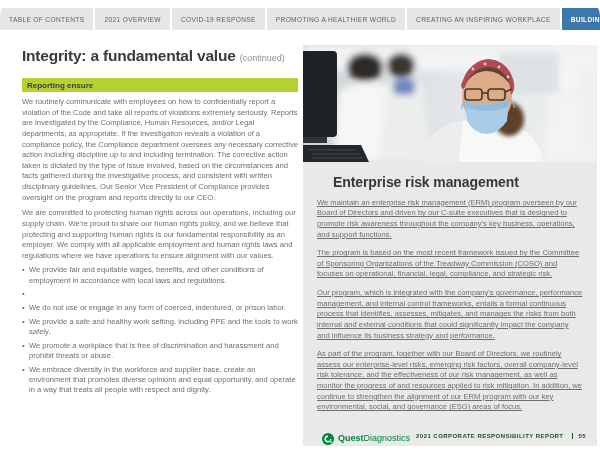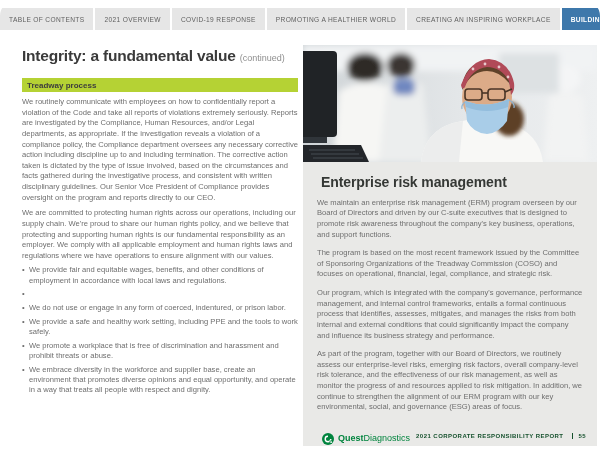--- a/index.html
+++ b/index.html
@@ -32,23 +32,23 @@
   .bullets{margin-top:4px;}
   .bullet-row{display:flex;font-size:7.6px;line-height:1.35;color:#6e6e6e;margin-bottom:3.5px;}
   .bullet-row .dot{width:7px;flex:0 0 7px;color:#6e6e6e;}
   
   .photo{position:absolute;left:303px;top:45px;width:294px;height:117px;overflow:hidden;background:#dfe2e4;}
   .photo svg{display:block;}
   .right-panel{
     position:absolute;left:303px;top:162px;width:294px;box-sizing:border-box;
     background:#e9e9e7;padding:13px 14px 15px 14px;
   }
-  .right-heading{font-size:14px;font-weight:bold;color:#353835;line-height:1.12;margin:0 0 7px 4px;letter-spacing:-.1px;}
+  .right-heading{font-size:14px;font-weight:bold;color:#353835;line-height:1.12;margin:0 0 7px 16px;letter-spacing:-.1px;}
   .right-heading span{display:block;}
-  .right-panel p{font-size:7.6px;line-height:1.4;color:#6e6e6e;margin:0 0 8px 0;}
+  .right-panel p{font-size:7.6px;line-height:1.4;color:#6e6e6e;margin:0 0 8px 0;text-decoration:underline;}
   .right-panel p:last-child{margin-bottom:18px;}
   
   .footer{
     position:absolute;right:14px;bottom:18px;display:flex;align-items:flex-start;gap:4px;
   }
   .logo-icon{width:12px;height:12px;flex:0 0 12px;}
   .brand{font-size:9px;color:#00843e;}
   .brand b{font-weight:bold;}
   .report-label{
     font-size:6px;font-weight:bold;color:#14502c;letter-spacing:.45px;margin-left:2px;
@@ -72,21 +72,21 @@
     <div class="tab active">BUILDING VALUE</div>
 
   </div>
 
   <div class="left-col">
     <h1 class="page-title">
       <span>Integrity: a fundamental value</span>
       <span class="cont">(continued)</span>
     </h1>
 
-    <div class="section-bar">Treadway process</div>
+    <div class="section-bar">Reporting ensure</div>
     <p class="body-text">We routinely communicate with employees on how to confidentially report a violation of the Code and take all reports of violations extremely seriously. Reports are investigated by the Compliance, Human Resources, and/or Legal departments, as appropriate. If the investigation reveals a violation of a compliance policy, the Compliance department oversees any necessary corrective action including discipline up to and including termination. The corrective action taken is dictated by the type of issue involved, based on the circumstances and facts gathered during the investigative process, and consistent with written disciplinary guidelines. Our Senior Vice President of Compliance provides oversight on the program and reports directly to our CEO.</p>
 
     <p class="body-text">We are committed to protecting human rights across our operations, including our supply chain. We're proud to share our human rights policy, and we believe that protecting and supporting human rights is our fundamental responsibility as an employer. We comply with all applicable employment and human rights laws and regulations where we have operations to ensure alignment with our values.</p>
 
     <div class="bullets">
       <div class="bullet-row">
           <span class="dot">•</span>
           <span>We provide fair and equitable wages, benefits, and other conditions of employment in accordance with local laws and regulations.</span>
         </div>
       <div class="bullet-row">

